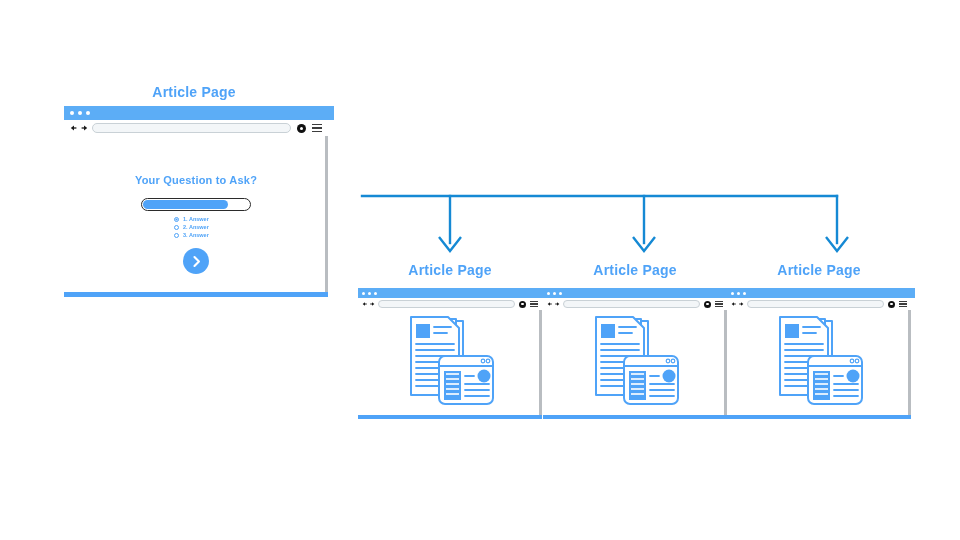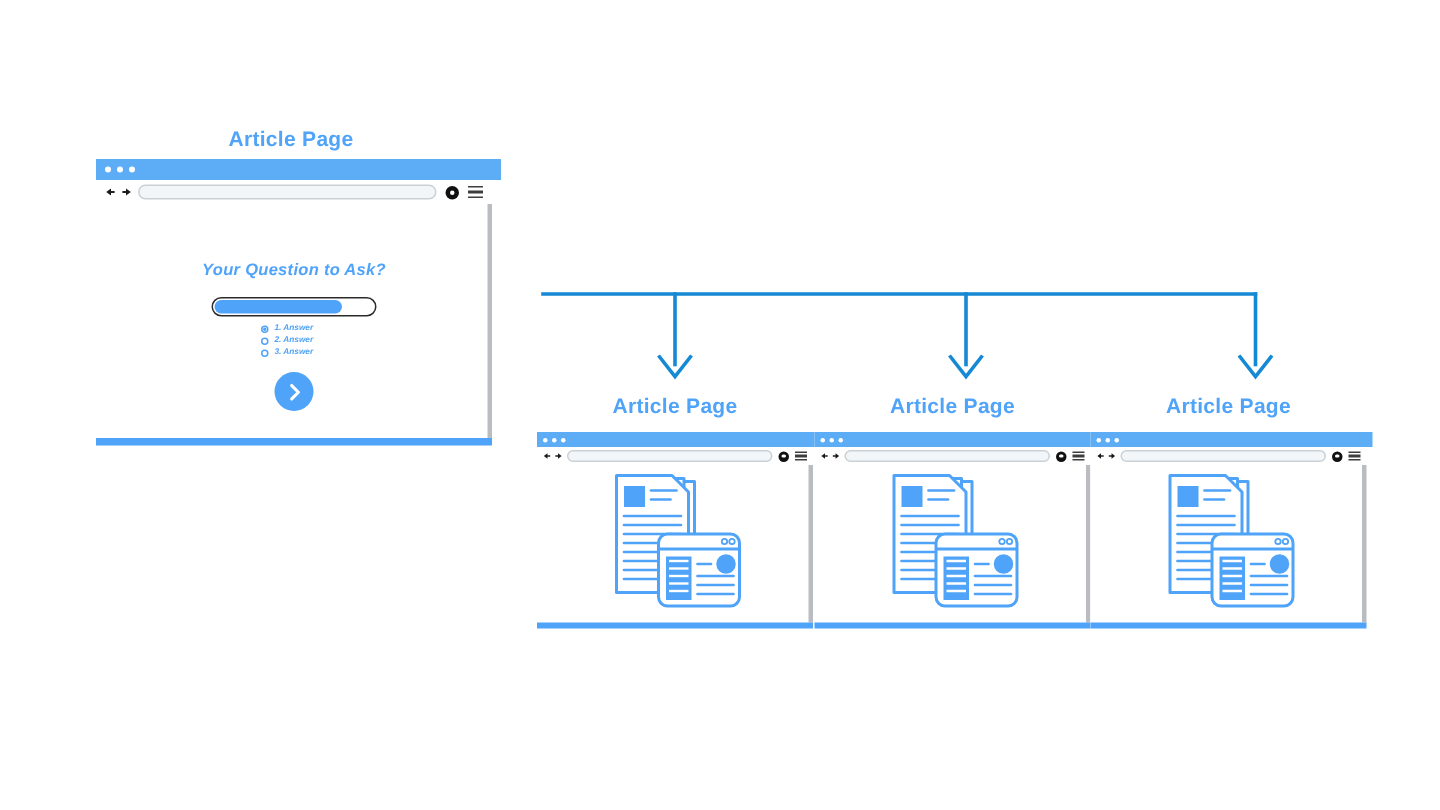--- a/index.html
+++ b/index.html
@@ -152,21 +152,21 @@
       <span class="tb-icon-circle" style="width:9px;height:9px;margin-left:6px;">
         <i style="width:3px;height:3px;"></i>
       </span>
       <span class="hamburger" style="width:10px;height:8px;margin-left:6px;">
         <span style="height:1.4px;"></span>
           <span style="height:1.4px;"></span>
           <span style="height:1.4px;"></span>
       </span>
     </div>
 
-    <div class="viewport" style="top:30px;height:156px;font-style:italic;">
+    <div class="viewport" style="top:30px;height:156px;">
 
       <div class="survey-q" style="top:38px;">Your Question to Ask?</div>
 
       <div class="progress-outer" style="left:77px;top:62px;width:110px;height:13px;">
         <div class="progress-fill" style="width:85px;"></div>
       </div>
 
       <div class="answers" style="left:110px;top:80px;">
         <div class="answer-row">
           <span class="radio checked"></span>

